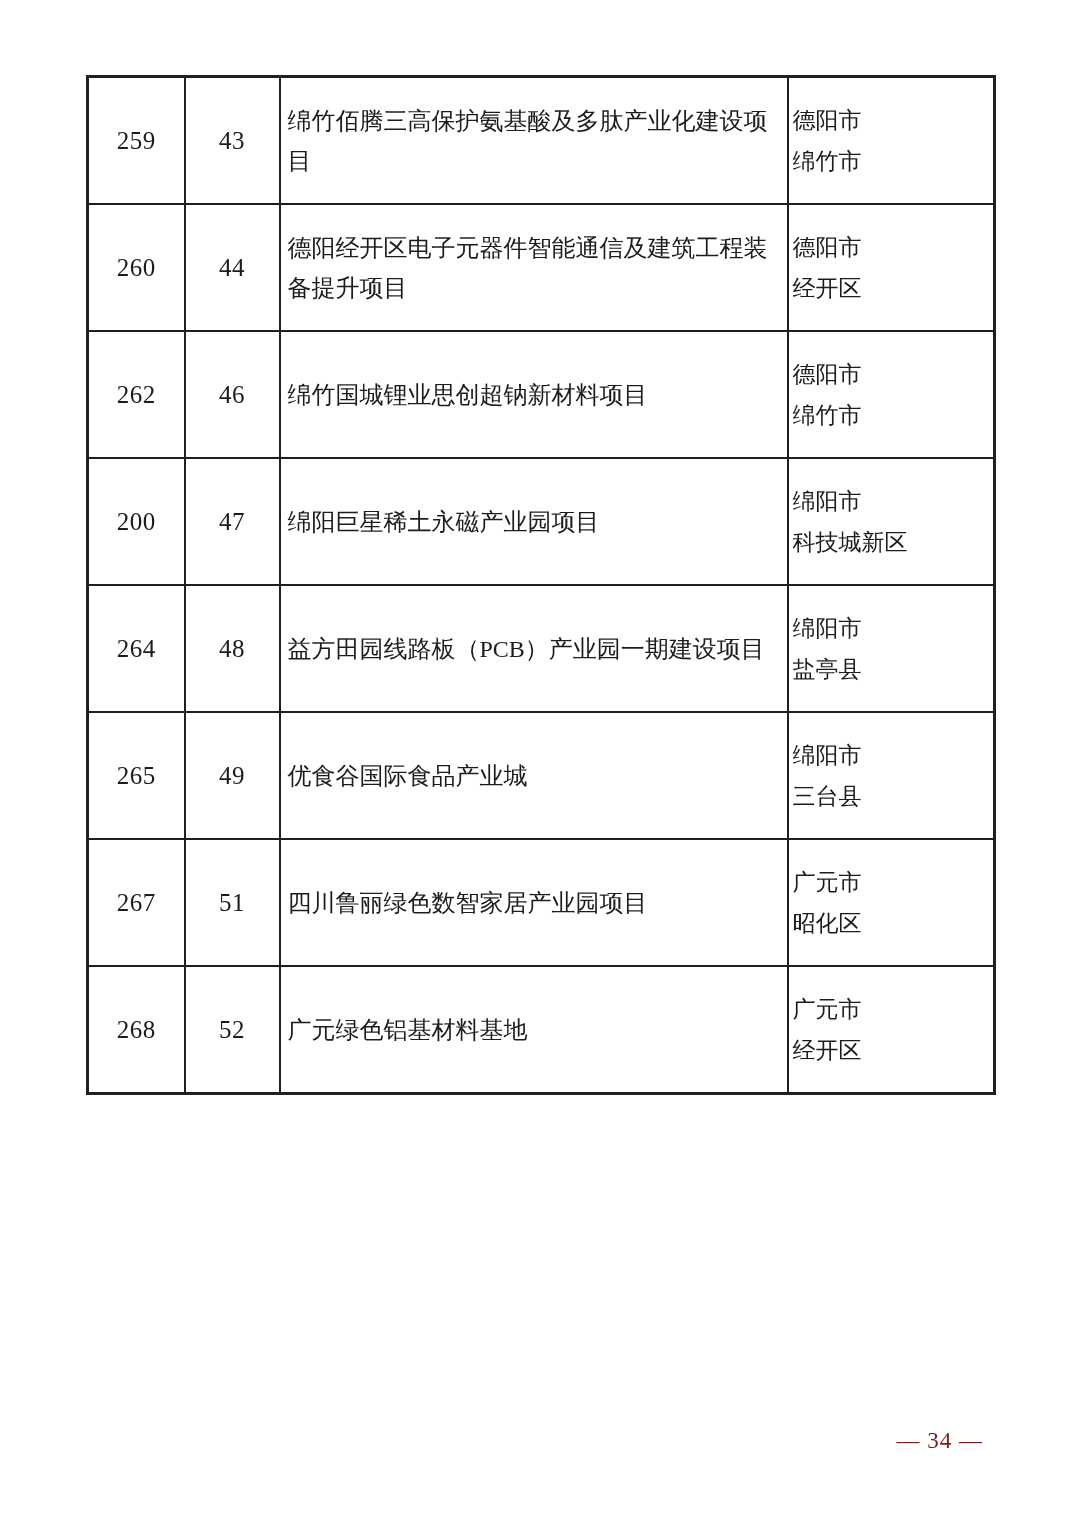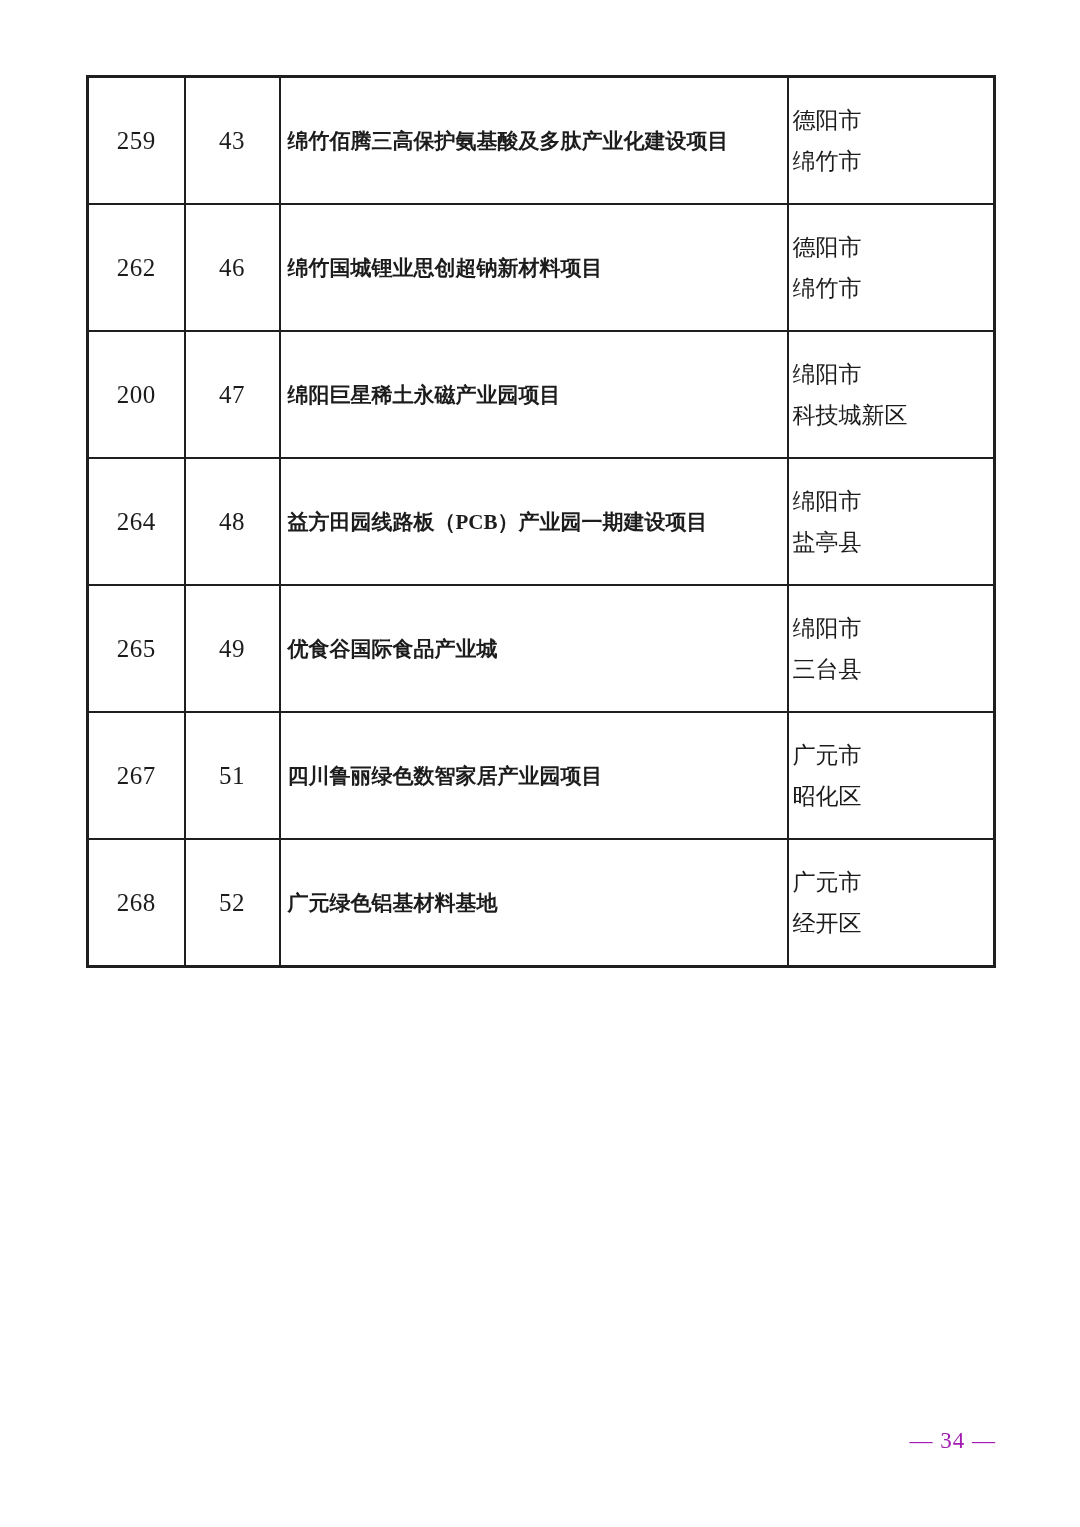--- a/index.html
+++ b/index.html
@@ -32,36 +32,35 @@
   }
   td.no, td.sub {
     text-align: center;
     font-size: 25px;
     letter-spacing: 0.5px;
     margin-top: 16px;
   }
   td.project {
     text-align: left;
     padding: 0 6px 0 7px;
-    font-size: 21px;
+    font-size: 24px;
     line-height: 40px;
-    font-weight: bold;
   }
   td.location {
     font-size: 23px;
     line-height: 41px;
     padding: 0 4px;
   }
   .page-number {
     position: absolute;
     top: 1428px;
-    right: 84px;
+    right: 97px;
     font-size: 23px;
     letter-spacing: 1px;
-    color: #a21caf;
+    color: #7f1d1d;
   }
 </style>
 </head>
 <body>
 
 <table class="doc-table">
   <colgroup>
     <col style="width:97px">
     <col style="width:95px">
     <col style="width:508px">
@@ -71,20 +70,29 @@
   <tr>
     <td class="no">259</td>
     <td class="sub">43</td>
     <td class="project">绵竹佰腾三高保护氨基酸及多肽产业化建设项目</td>
     <td class="location">
       <div>德阳市</div>
       <div>绵竹市</div>
     </td>
   </tr>
 
+  <tr>
+    <td class="no">260</td>
+    <td class="sub">44</td>
+    <td class="project">德阳经开区电子元器件智能通信及建筑工程装备提升项目</td>
+    <td class="location">
+      <div>德阳市</div>
+      <div>经开区</div>
+    </td>
+  </tr>
 
 
   <tr>
     <td class="no">262</td>
     <td class="sub">46</td>
     <td class="project">绵竹国城锂业思创超钠新材料项目</td>
     <td class="location">
       <div>德阳市</div>
       <div>绵竹市</div>
     </td>

